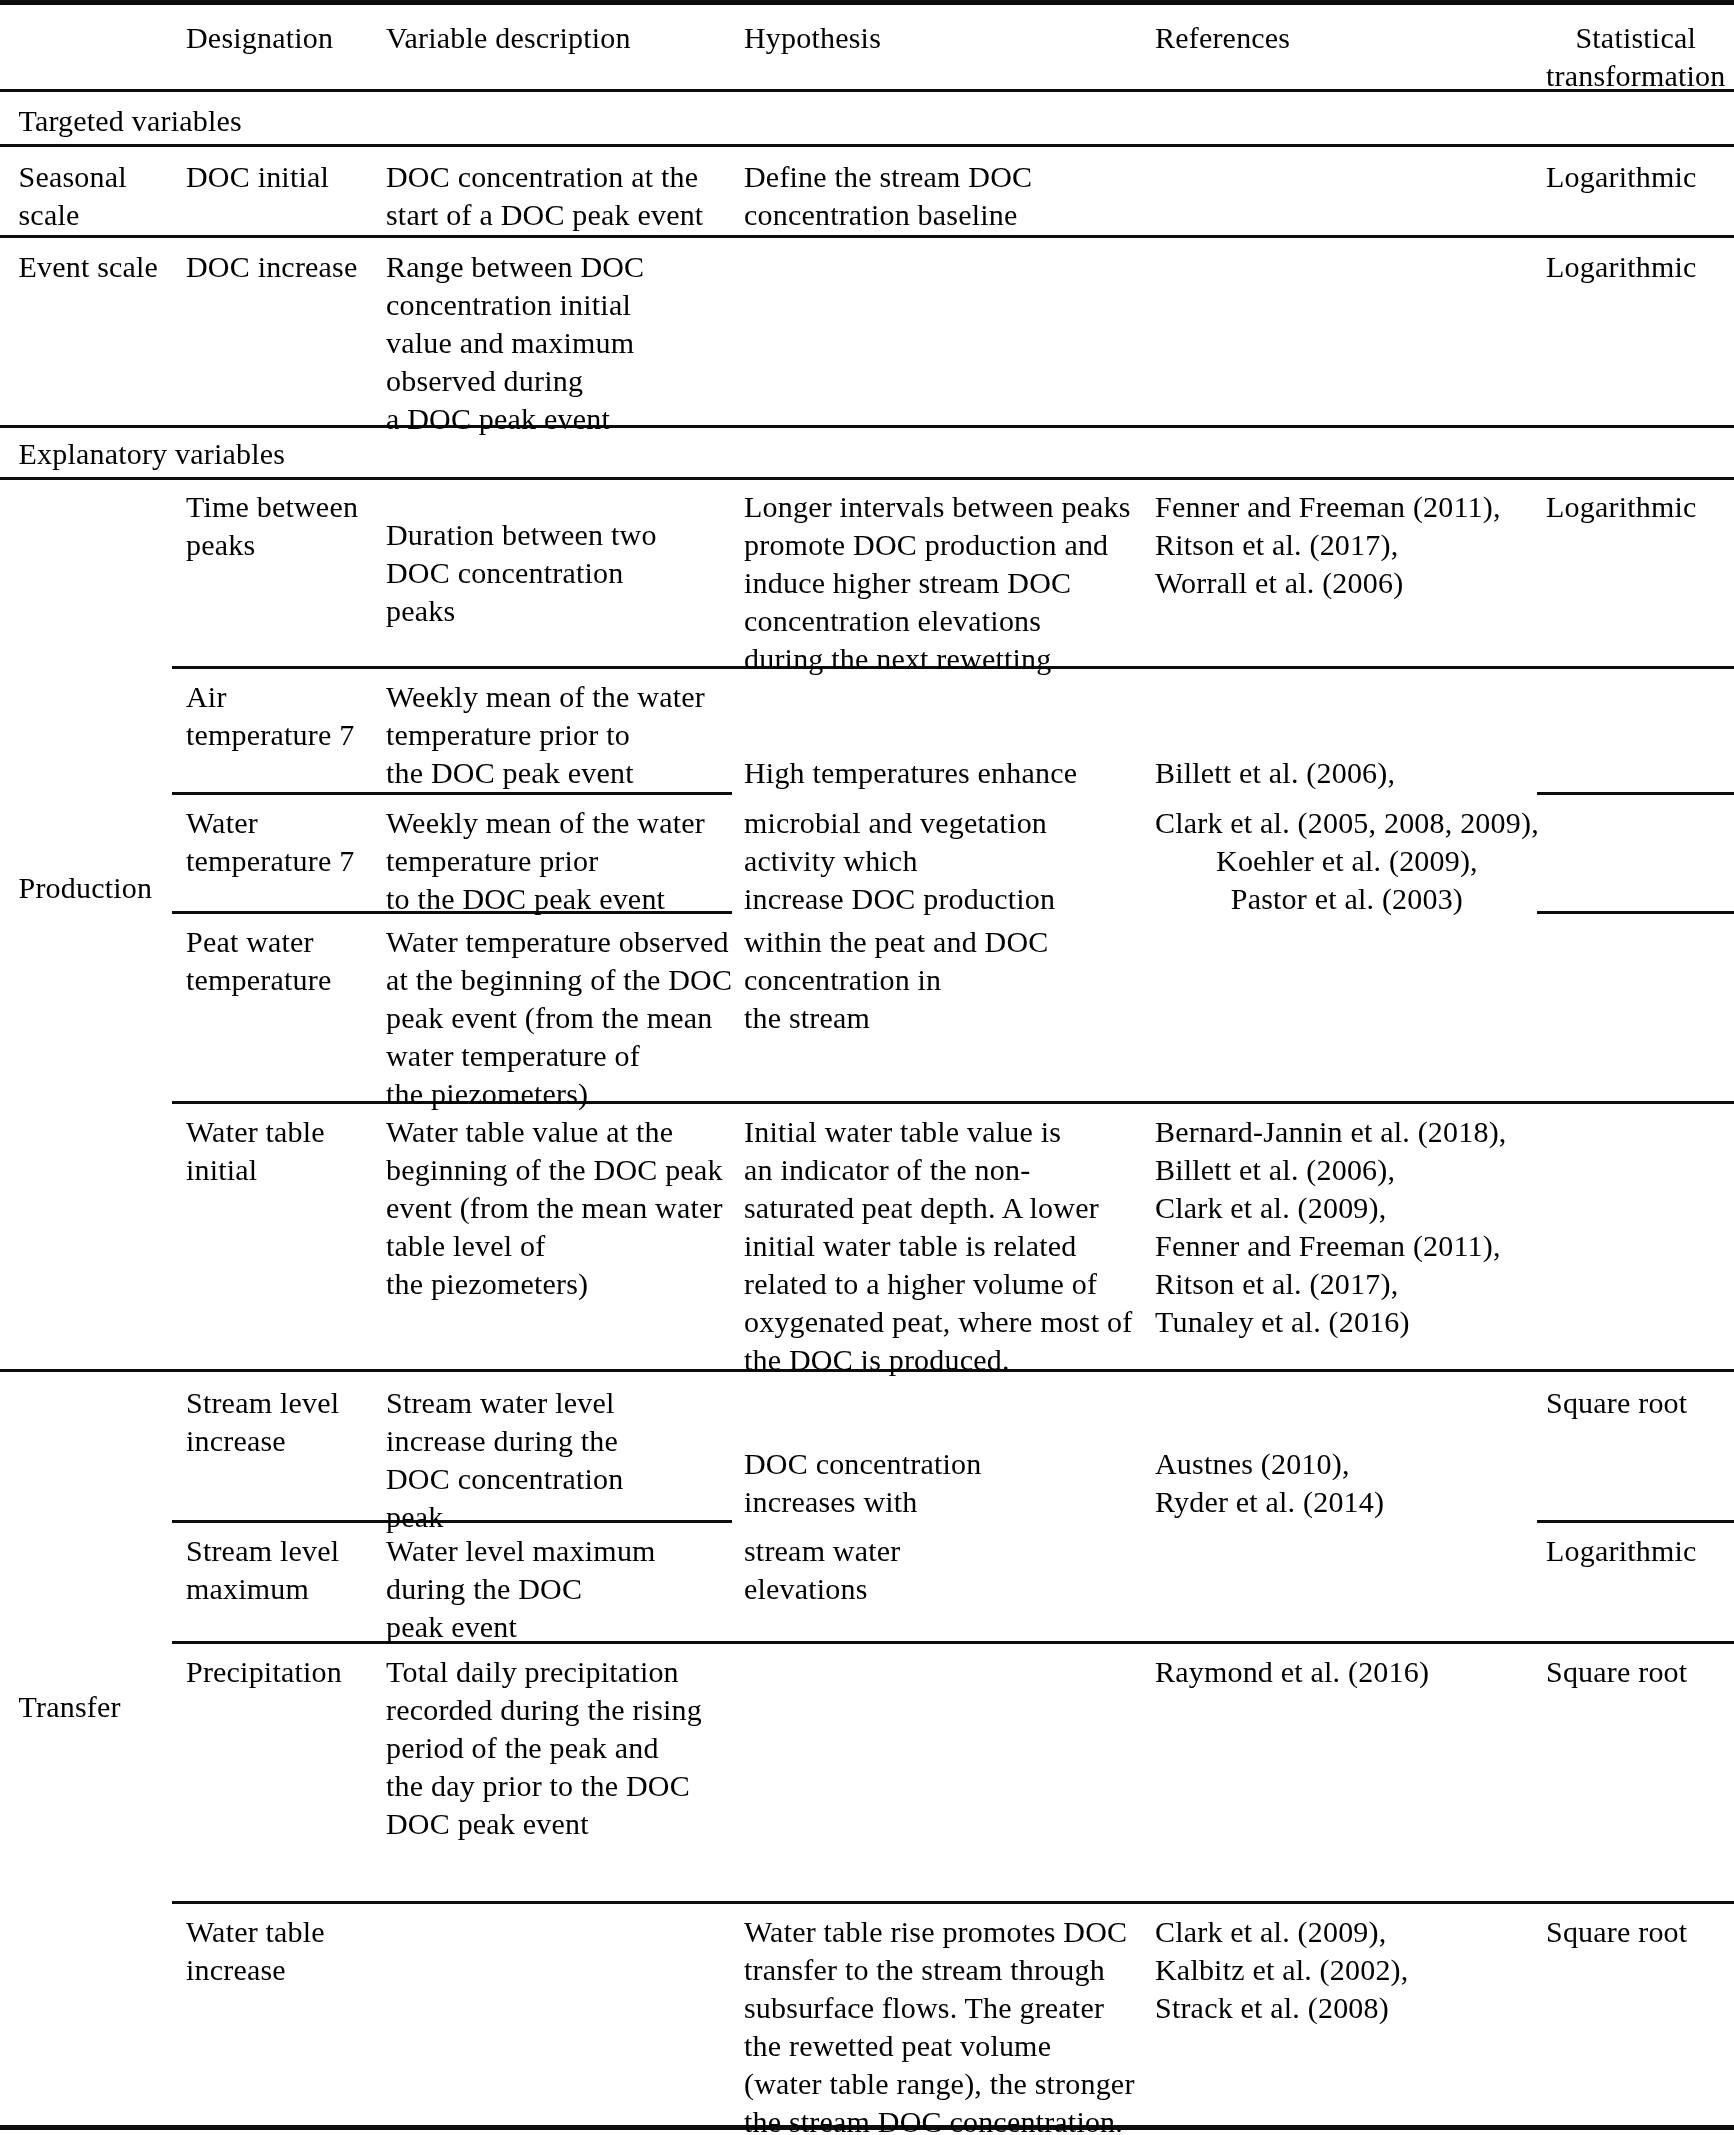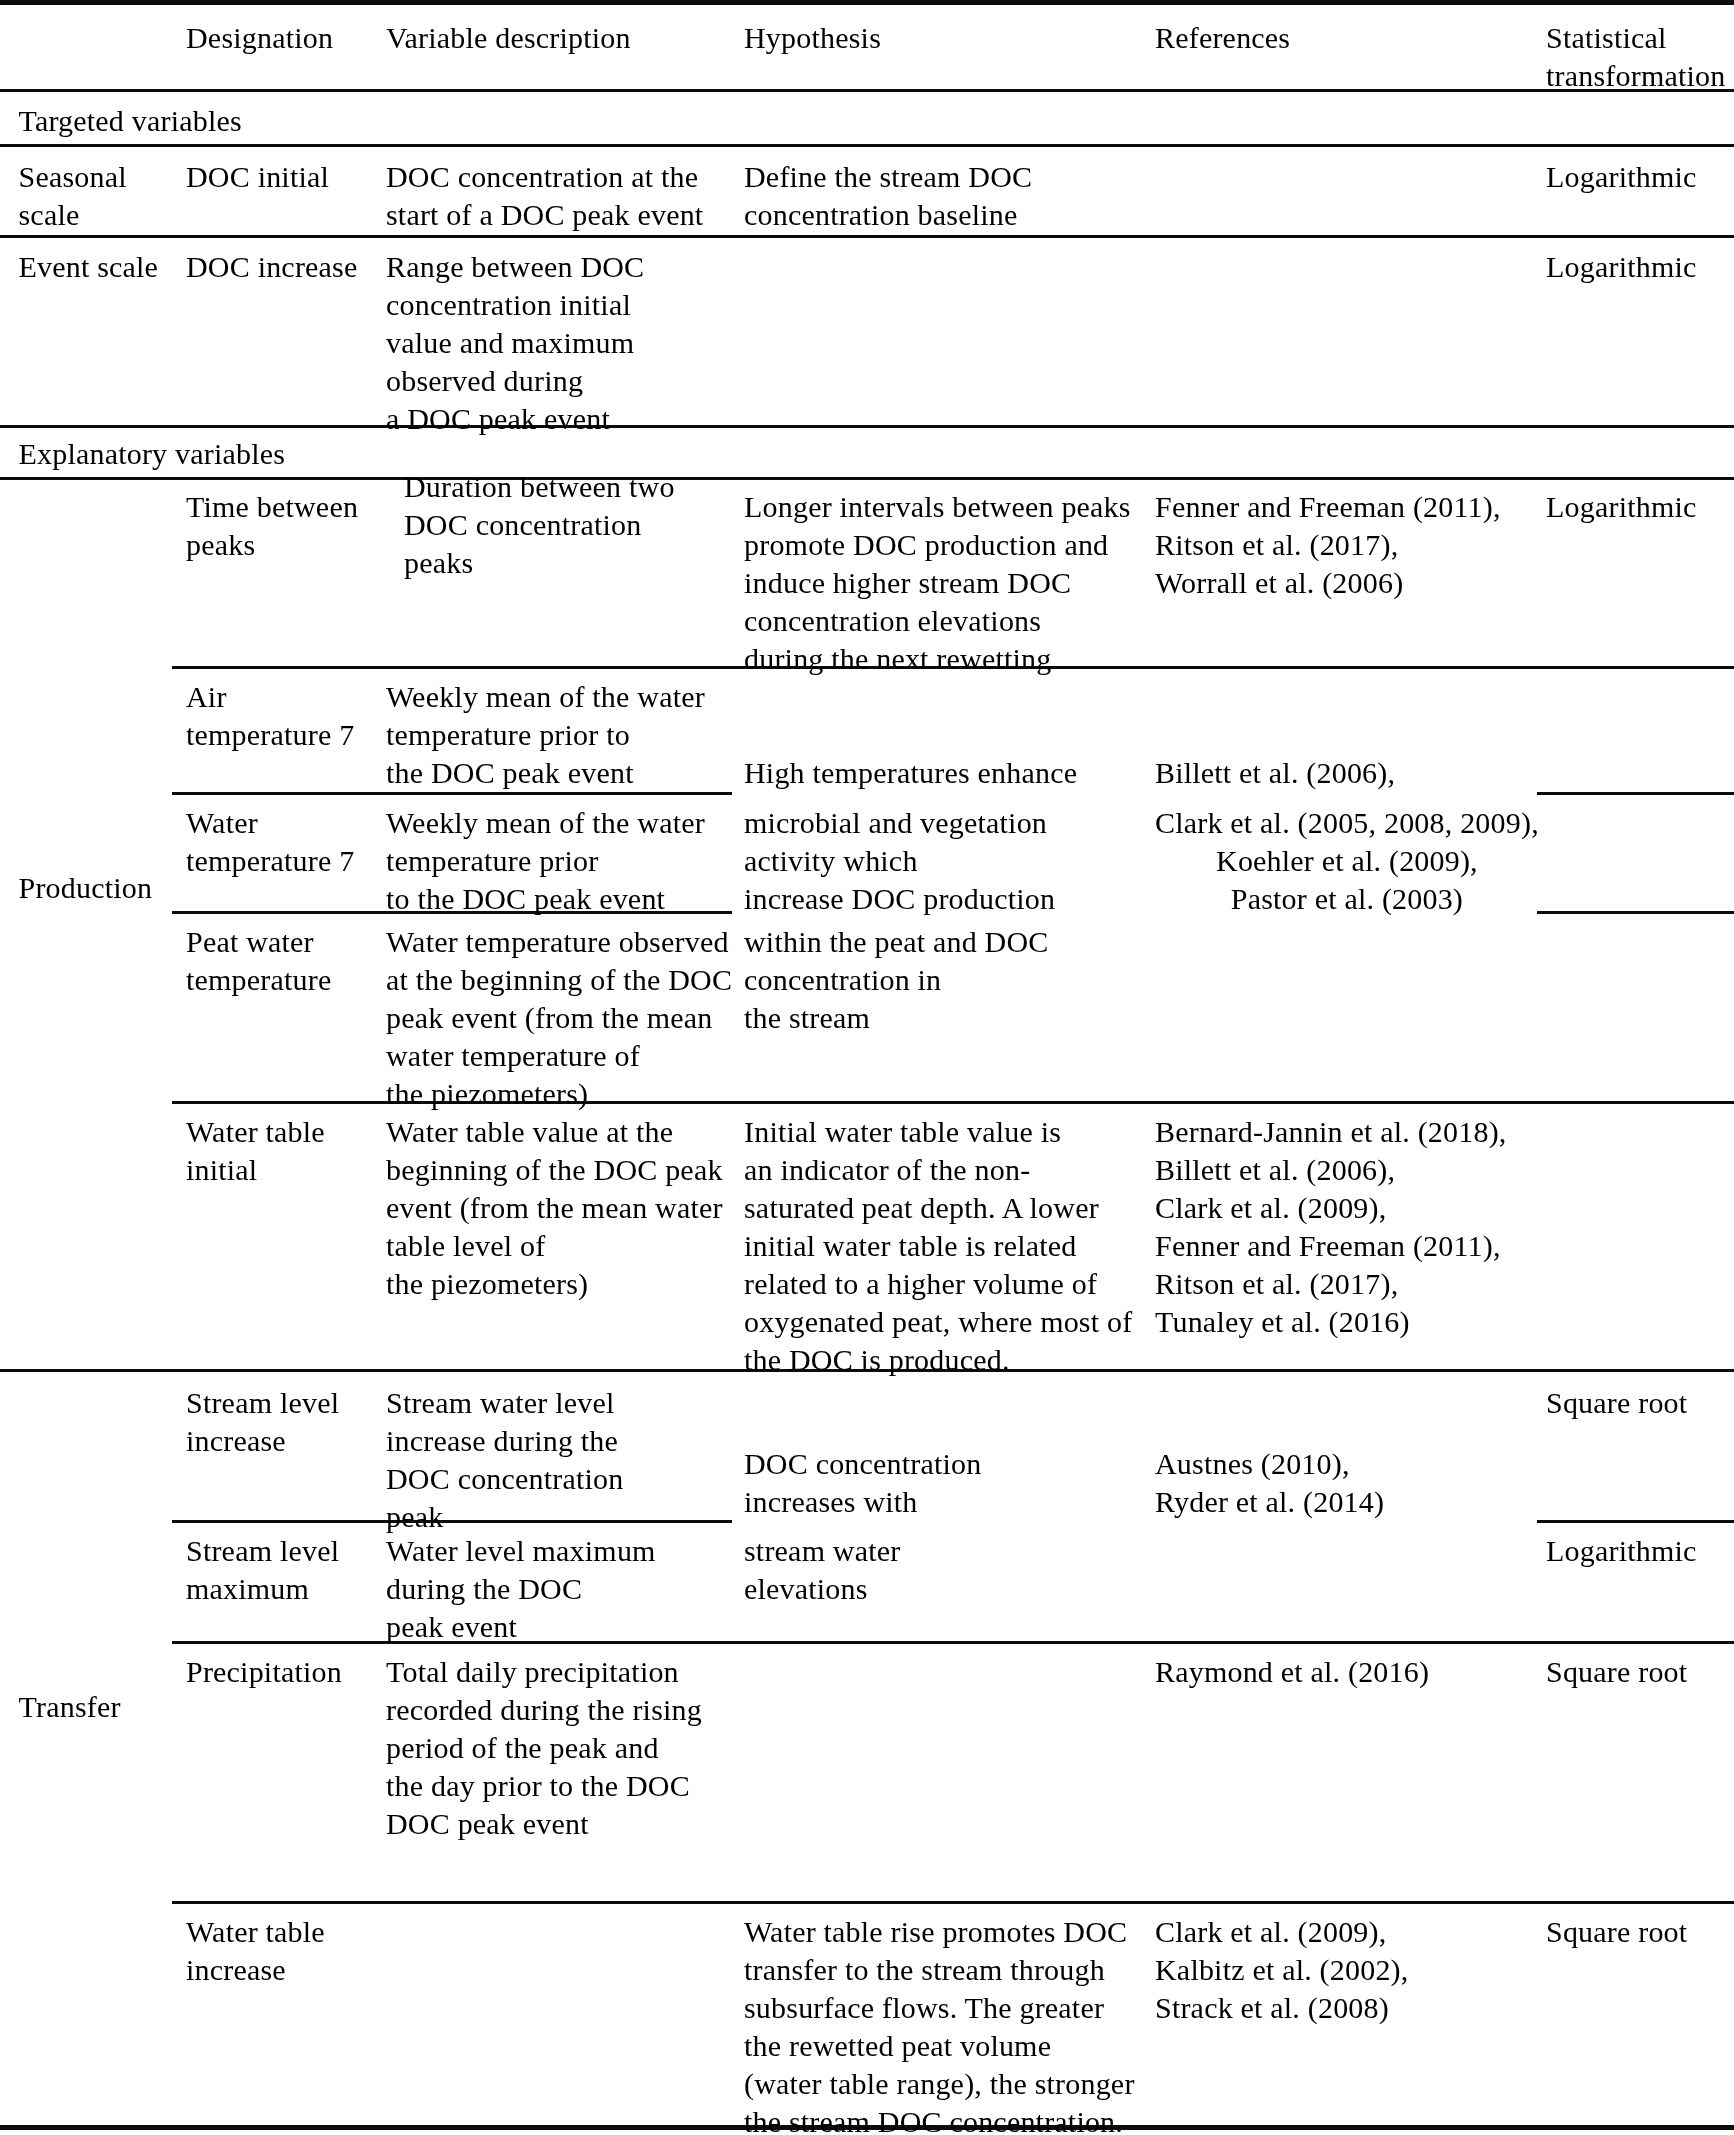--- a/index.html
+++ b/index.html
@@ -45,21 +45,21 @@
   <div class="rule" style="left:172px;top:1520px;width:560px;height:2.5px;"></div>
   <div class="rule" style="left:1537px;top:1520px;width:197px;height:2.5px;"></div>
   <div class="rule" style="left:172px;top:1641px;width:1562px;height:2.5px;"></div>
   <div class="rule" style="left:172px;top:1901px;width:1562px;height:2.5px;"></div>
   <div class="rule" style="left:0;top:2125px;width:1734px;height:5px;"></div>
 
   <div class="cell" style="left:186px;top:18.5px;">Designation</div>
   <div class="cell" style="left:386px;top:18.5px;">Variable description</div>
   <div class="cell" style="left:744px;top:18.5px;text-align:center;">Hypothesis</div>
   <div class="cell" style="left:1155px;top:18.5px;">References</div>
-  <div class="cell" style="left:1546px;top:18.5px;">Statistical
+  <div class="cell" style="left:1546px;top:18.5px;text-align:center;">Statistical
 transformation</div>
 
   <div class="cell" style="left:18.5px;top:102px;">Targeted variables</div>
 
   <div class="cell" style="left:18.5px;top:158px;">Seasonal
 scale</div>
   <div class="cell" style="left:186px;top:158px;">DOC initial</div>
   <div class="cell" style="left:386px;top:158px;">DOC concentration at the
 start of a DOC peak event</div>
   <div class="cell" style="left:744px;top:158px;">Define the stream DOC
@@ -74,21 +74,21 @@
 observed during
 a DOC peak event</div>
   <div class="cell" style="left:1546px;top:248px;">Logarithmic</div>
 
   <div class="cell" style="left:18.5px;top:435px;">Explanatory variables</div>
 
   <div class="cell" style="left:18.5px;top:869px;">Production</div>
 
   <div class="cell" style="left:186px;top:488px;">Time between
 peaks</div>
-  <div class="cell" style="left:386px;top:468px;margin-left:18px;">Duration between two
+  <div class="cell" style="left:386px;top:516px;">Duration between two
 DOC concentration
 peaks</div>
   <div class="cell" style="left:744px;top:488px;">Longer intervals between peaks
 promote DOC production and
 induce higher stream DOC
 concentration elevations
 during the next rewetting</div>
   <div class="cell" style="left:1155px;top:488px;">Fenner and Freeman (2011),
 Ritson et al. (2017),
 Worrall et al. (2006)</div>

